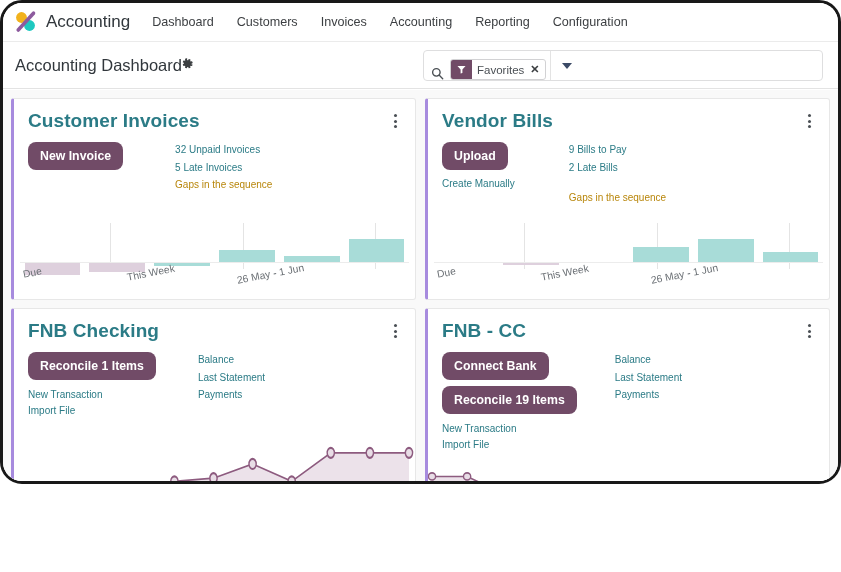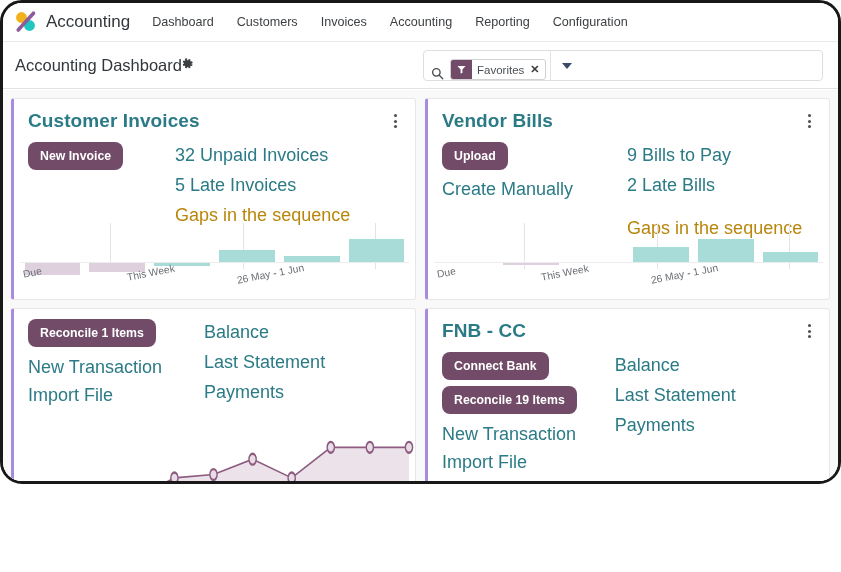--- a/index.html
+++ b/index.html
@@ -144,21 +144,21 @@
 
   .btn-primary {
     background: #714b67; color: #ffffff;
     border: none; border-radius: 8px;
     font-size: 12.3px; font-weight: 700;
     padding: 7px 12px;
     font-family: "Liberation Sans", sans-serif;
     cursor: pointer; white-space: nowrap;
   }
   .link {
-    font-size: 18px; color: #2b7b86; cursor: pointer;
+    font-size: 10px; color: #2b7b86; cursor: pointer;
     line-height: 1.55; white-space: nowrap;
   }
   .link-warn { color: #b8860b; }
   .spacer-sm { height: 11px; }
 
   
   .barchart { position: relative; flex: 1; margin-top: auto; }
   .bars {
     position: absolute; left: 6px; right: 6px; bottom: 36px; top: 6px;
     display: flex; align-items: flex-end;
@@ -343,20 +343,28 @@
         <div class="bar-labels">
           <div class="bar-label" style="left:2px;top:4px">Due</div>
           <div class="bar-label" style="left:106px;top:7px">This Week</div>
           <div class="bar-label" style="left:216px;top:10px">26 May - 1 Jun</div>
         </div>
       </div>
 
     </div>
 
     <div class="card">
+      <div class="card-head">
+        <div class="card-title">FNB Checking</div>
+        <div class="kebab">
+            <i></i>
+            <i></i>
+            <i></i>
+          </div>
+      </div>
       <div class="card-body">
         <div class="col-left">
           <button class="btn-primary">Reconcile 1 Items</button>
           <div style="display:flex;flex-direction:column;gap:0;margin-top:1px">
             <div class="link">New Transaction</div>
             <div class="link">Import File</div>
           </div>
         </div>
         <div class="col-right" style="margin-left:42px">
           <div class="link">Balance</div>

